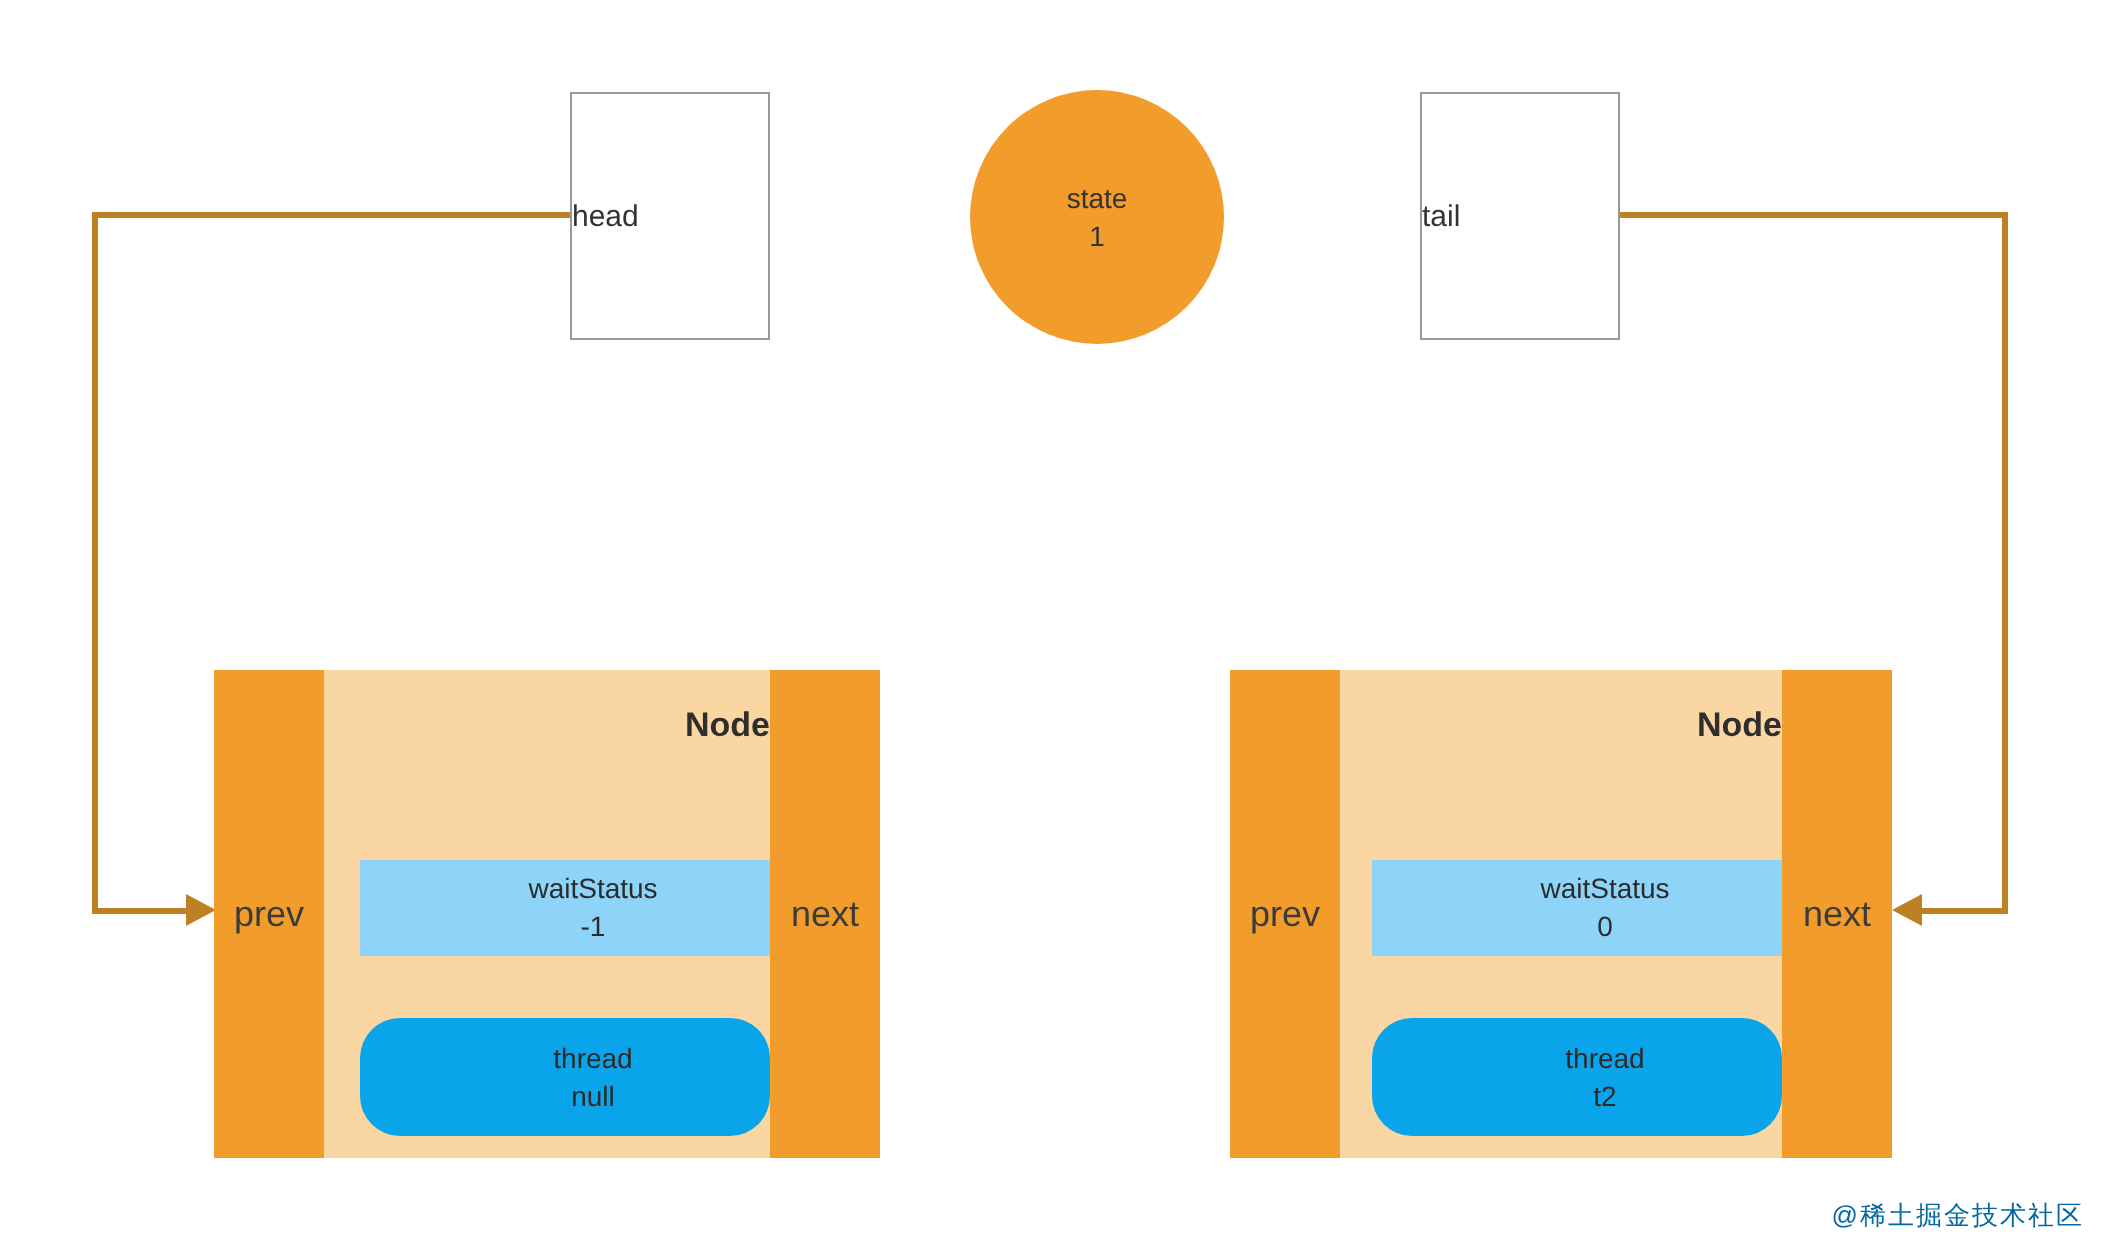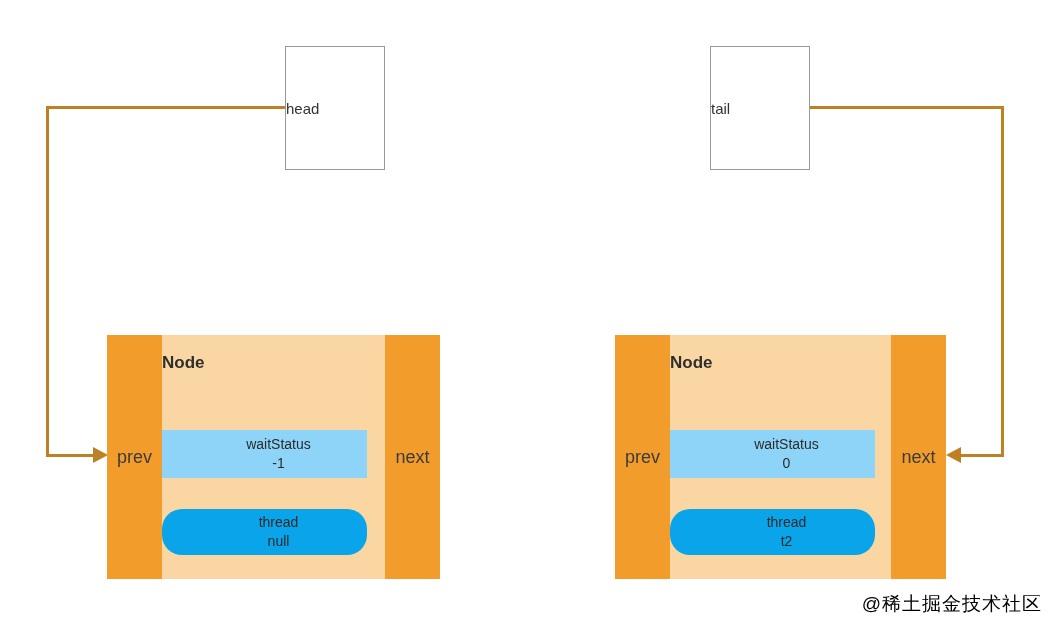--- a/index.html
+++ b/index.html
@@ -87,21 +87,21 @@
     align-items: center;
     justify-content: center;
     font-size: 18px;
     color: #3b3b3b;
   }
   .node-body {
     flex: 1 1 auto;
     background: var(--node-body, #FAD7A2);
     display: flex;
     flex-direction: column;
-    align-items: flex-start;
+    align-items: flex-end;
   }
   .node-title {
     margin-top: 18px;
     font-size: 17px;
     font-weight: bold;
     color: #2e2e2e;
   }
   .field-box {
     width: 177px;
     display: flex;
@@ -113,48 +113,52 @@
     color: #2b2b2b;
     text-align: center;
     padding-left: 28px;
   }
   .wait-box {
     height: 48px;
     margin-top: 57px;
     background: var(--wait-status-box, #8DD4F8);
   }
   .thread-box {
-    height: 46px;
+    height: 59px;
     margin-top: 31px;
     background: var(--thread-box, #09A4EA);
     border-radius: 20px;
   }
 
   .watermark {
     position: absolute;
     right: 14px;
     bottom: 12px;
-    font-size: 19px;
-    color: #000000;
+    font-size: 13px;
+    color: #0369a1;
     letter-spacing: 1px;
   }
 </style>
 </head>
 <body>
 
 <div class="canvas">
 
   <div class="ptr-box head-box">
     <span>head</span>
   </div>
 
   <div class="ptr-box tail-box">
     <span>tail</span>
   </div>
 
+  <div class="state-circle">
+    <span>state</span>
+    <span>1</span>
+  </div>
 
   <div class="seg" style="left:46px; top:106px; width:239px; height:3px;"></div>
   <div class="seg" style="left:46px; top:106px; width:3px; height:351px;"></div>
   <div class="seg" style="left:46px; top:454px; width:48px; height:3px;"></div>
   <div class="arrowhead arrow-right" style="left:93px; top:447px;"></div>
 
   <div class="seg" style="left:810px; top:106px; width:194px; height:3px;"></div>
   <div class="seg" style="left:1001px; top:106px; width:3px; height:351px;"></div>
   <div class="seg" style="left:961px; top:454px; width:43px; height:3px;"></div>
   <div class="arrowhead arrow-left" style="left:946px; top:447px;"></div>

